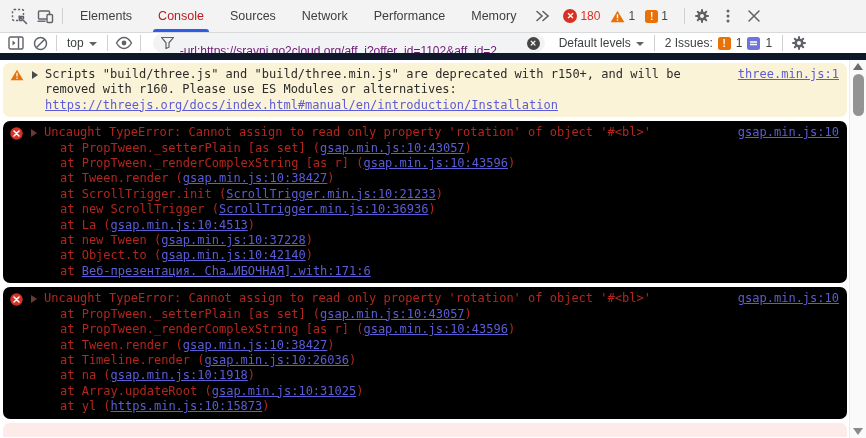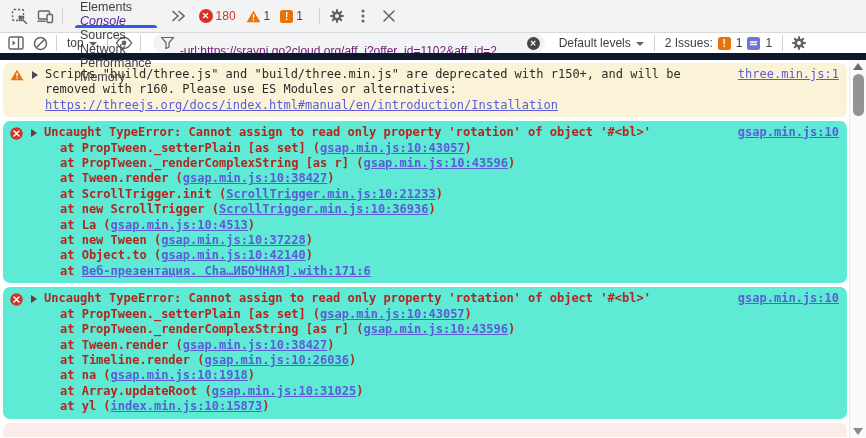--- a/index.html
+++ b/index.html
@@ -6,24 +6,24 @@
   html,body { width: 866px; height: 438px; overflow: hidden; background:#fff;
     font-family: "Liberation Sans", sans-serif; }
   .devtools { width:866px; height:438px; display:flex; flex-direction:column; background:#fff; }
 
   
   .tabbar { height:33px; flex:0 0 33px; background:#f3f3f3; border-bottom:1px solid #d9d9d9;
     display:flex; align-items:center; padding:0 4px 0 6px; }
   .icon-btn { width:26px; height:26px; display:flex; align-items:center; justify-content:center;
     color:#5f6368; flex:0 0 auto; cursor:pointer; }
   .vsep { width:1px; height:16px; background:#d0d0d0; margin:0 4px; flex:0 0 auto; }
-  .tabs { display:flex; align-items:stretch; height:100%;flex-direction:column; }
+  .tabs { display:flex; align-items:stretch; height:100%; }
   .tab { position:relative; display:flex; align-items:center; padding:0 13px; font-size:12.5px;
     color:#3c4043; cursor:pointer; white-space:nowrap; }
-  .tab.active { color:#4c1d95;font-style:italic; }
+  .tab.active { color:#b91c1c; }
   .tab.active::after { content:""; position:absolute; left:8px; right:8px; bottom:0; height:3px;
     border-radius:3px 3px 0 0; background:#2e5ce6; }
   .counts { display:flex; align-items:center; gap:4px; margin:0 6px 0 8px; }
   .count-group { display:flex; align-items:center; gap:3px; margin-right:6px; cursor:pointer; }
   .err-circle { width:14px; height:14px; border-radius:50%; background:#d93025; color:#fff;
     font-size:9px; font-weight:bold; display:flex; align-items:center; justify-content:center; }
   .count-errors-text { color:#d93025; font-size:12px; }
   .count-plain { color:#474747; font-size:12px; }
   .issue-square { width:13px; height:13px; border-radius:2.5px; background:#e8710a; color:#fff;
     font-size:10px; font-weight:bold; display:flex; align-items:center; justify-content:center; }
@@ -46,21 +46,21 @@
   .bubble-square { width:13px; height:13px; border-radius:2.5px; background:#6f74dd; color:#fff;
     display:flex; align-items:center; justify-content:center; }
 
   
   .cbody { flex:1; display:flex; min-height:0; background:#fff; }
   .messages { flex:1; padding:3px 2px 0 3px; overflow:hidden; min-width:0;
     font-family:"DejaVu Sans Mono","Liberation Mono",monospace; font-size:12px; }
   .msg { display:flex; align-items:flex-start; border-radius:7px; padding:4px 8px 4px 7px;
     margin-bottom:4px; line-height:15.4px; }
   .msg.warn { background:#fbf3d7; color:#2b2b2b; }
-  .msg.err  { background:#5eead4; color:#b3261e;font-weight:bold; }
+  .msg.err  { background:#000000; color:#b3261e; }
   .msg-icon { flex:0 0 auto; margin:1.5px 6px 0 0; }
   .expand-arrow { flex:0 0 auto; width:0; height:0; border-top:4px solid transparent;
     border-bottom:4px solid transparent; border-left:6px solid #4a4a4a; margin:4px 7px 0 2px; cursor:pointer; }
   .msg.err .expand-arrow { border-left-color:#6b3a35; }
   .msg-text { flex:1; min-width:0; word-wrap:break-word; }
   .msg-src { flex:0 0 auto; white-space:nowrap; }
   a.lnk, .msg-src { color:#5c5cd6; text-decoration:underline; cursor:pointer; }
   .stack-line { padding-left:16px; white-space:nowrap; overflow:hidden; }
   .stub { height:14px; border-radius:7px 7px 0 0; background:#fcebe9; }
 
@@ -276,21 +276,21 @@
         </svg>
         <span class="expand-arrow"></span>
         <div class="msg-text">
           <div>Uncaught TypeError: Cannot assign to read only property 'rotation' of object '#&lt;bl&gt;'</div>
           <div class="stack-line"><span>at PropTween._setterPlain [as set] (</span><a class="lnk">gsap.min.js:10:43057</a><span>)</span></div>
           <div class="stack-line"><span>at PropTween._renderComplexString [as r] (</span><a class="lnk">gsap.min.js:10:43596</a><span>)</span></div>
           <div class="stack-line"><span>at Tween.render (</span><a class="lnk">gsap.min.js:10:38427</a><span>)</span></div>
           <div class="stack-line"><span>at Timeline.render (</span><a class="lnk">gsap.min.js:10:26036</a><span>)</span></div>
           <div class="stack-line"><span>at na (</span><a class="lnk">gsap.min.js:10:1918</a><span>)</span></div>
           <div class="stack-line"><span>at Array.updateRoot (</span><a class="lnk">gsap.min.js:10:31025</a><span>)</span></div>
-          <div class="stack-line"><span>at yl (</span><a class="lnk">index.min.js:10:15873</a><span>)</span></div>
+          <div class="stack-line"><span>at yl (</span><a class="lnk">https.min.js:10:15873</a><span>)</span></div>
         </div>
         <a class="msg-src">gsap.min.js:10</a>
       </div>
 
       <div class="stub"></div>
     </div>
 
     <div class="scrollbar">
       <div class="sb-arrow-up"></div>
       <div class="sb-thumb"></div>

